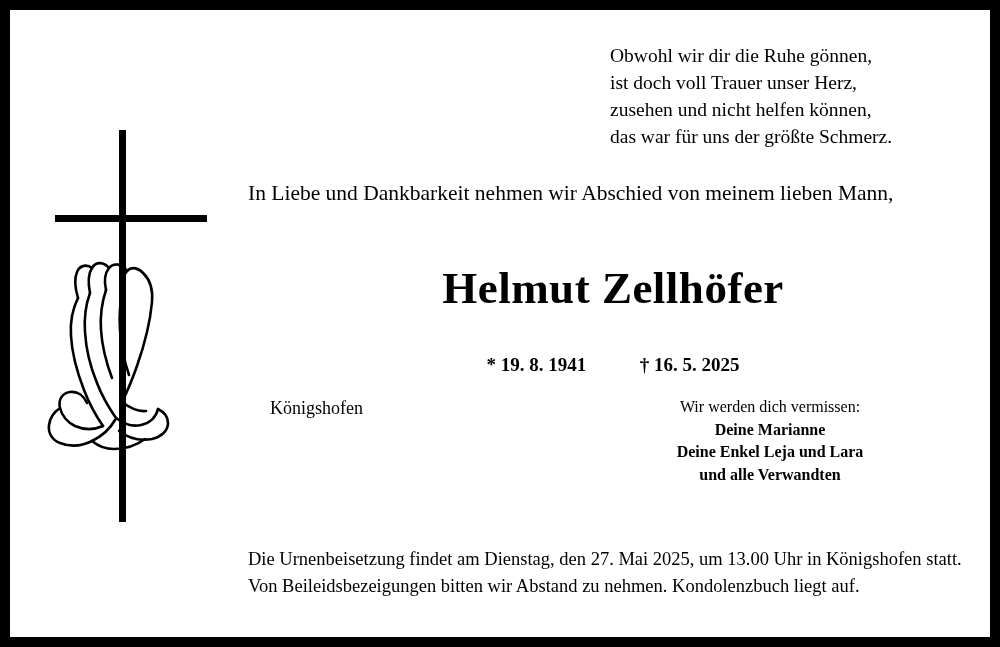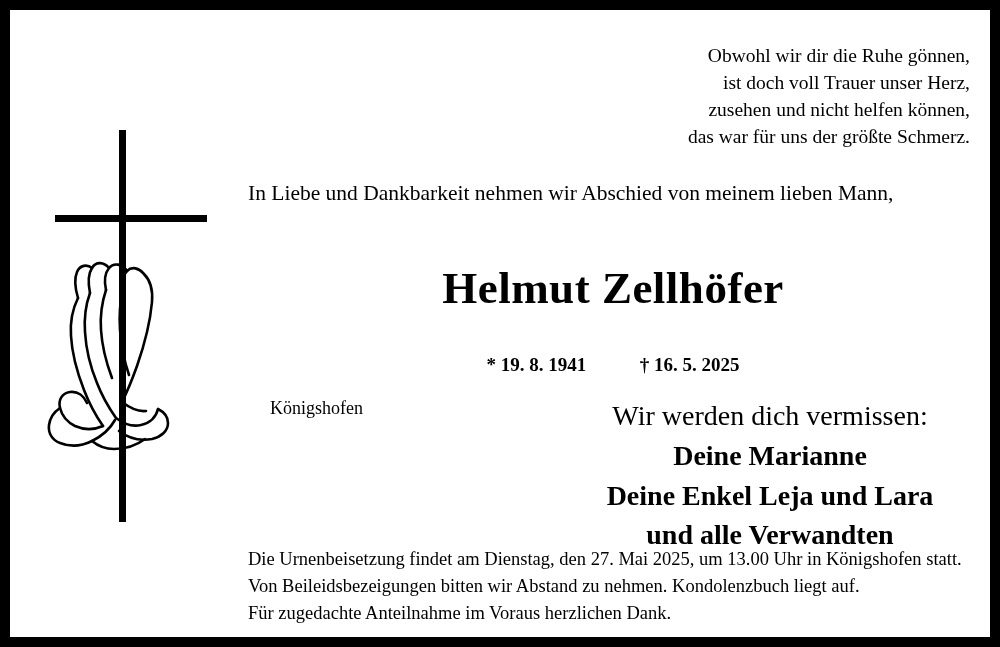--- a/index.html
+++ b/index.html
@@ -29,21 +29,21 @@
   }
 
   
   .verse {
     position: absolute;
     left: 600px;
     top: 33px;
     width: 360px;
     font-size: 19.5px;
     line-height: 1.38;
-    text-align: right;
+    text-align: left;
     white-space: nowrap;
   }
   .verse div { white-space: nowrap; }
 
   
   .graphic {
     position: absolute;
     left: 30px;
     top: 120px;
     width: 190px;
@@ -113,21 +113,21 @@
     font-size: 18px;
     margin-left: 20px;
   }
 
   .family {
     position: absolute;
     left: 560px;
     top: 386px;
     width: 400px;
     text-align: center;
-    font-size: 28px;
+    font-size: 16px;
     line-height: 1.42;
   }
   .family .intro { font-weight: normal; }
   .family .member { font-weight: bold; text-align: center; }
 
   .footer {
     position: absolute;
     left: 238px;
     top: 536px;
     width: 740px;
@@ -200,17 +200,16 @@
     <div class="family">
       <div class="intro">Wir werden dich vermissen:</div>
       <div class="member">Deine Marianne</div>
       <div class="member">Deine Enkel Leja und Lara</div>
       <div class="member">und alle Verwandten</div>
     </div>
 
     <div class="footer">
       <div>Die Urnenbeisetzung findet am Dienstag, den 27. Mai 2025, um 13.00 Uhr in Königshofen statt.</div>
       <div>Von Beileidsbezeigungen bitten wir Abstand zu nehmen. Kondolenzbuch liegt auf.</div>
-      <div>Für zugedachte Anteilnahme im Voraus herzlichen Dank.</div>
     </div>
 
   </div>
 </div>
 
 </body></html>

